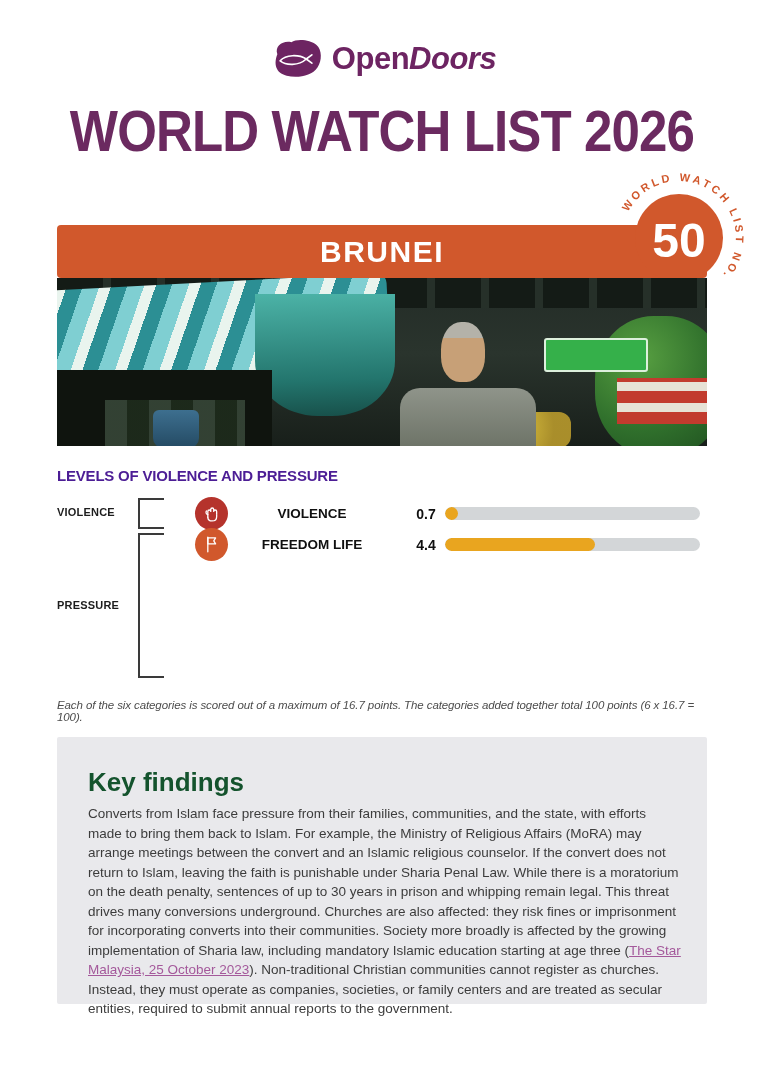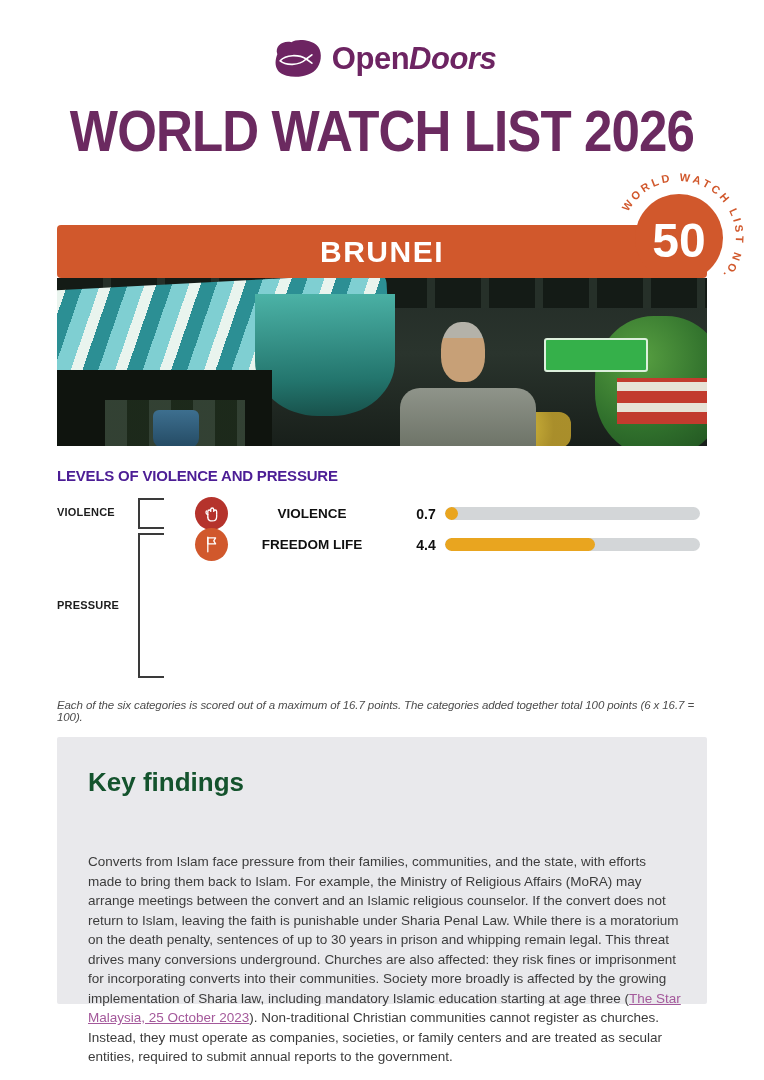--- a/index.html
+++ b/index.html
@@ -88,21 +88,21 @@
     border-bottom:2px solid #3a3a3a; width:26px; }
   .bracket-violence { left:138px; top:498px; height:31px; }
   .bracket-pressure { left:138px; top:533px; height:145px; }
 
   .footnote { position:absolute; left:57px; top:699px; width:660px; font-size:11.5px; font-style:italic;
     color:#4c4c4c; letter-spacing:-0.1px; }
 
   
   .kf-box { position:absolute; left:57px; top:737px; width:650px; height:267px; background:#e9e9ec; border-radius:2px; }
   .kf-heading { position:absolute; left:31px; top:22px; font-size:26px; font-weight:800; color:#14532d; letter-spacing:0;margin-top:8px; }
-  .kf-para { position:absolute; left:31px; top:67px; width:594px; font-size:13.5px; line-height:19.5px; color:#3c3c3c;margin-top:48px; }
+  .kf-para { position:absolute; left:31px; top:67px; width:594px; font-size:13.5px; line-height:19.5px; color:#3c3c3c; }
   .kf-link { color:#a4599b; text-decoration:underline; }
 </style>
 </head>
 <body>
 
 <div class="page">
 
   <div class="logo">
     <svg class="logo-mark" viewBox="0 0 60 48">
       <path d="M10 19 C7 10 16 4 25 6 C31 2 45 3 52 9 C58 14 58 26 53 33 C47 42 32 45 20 42 C8 39 6 29 10 19 Z" fill="#6d2462"></path>

